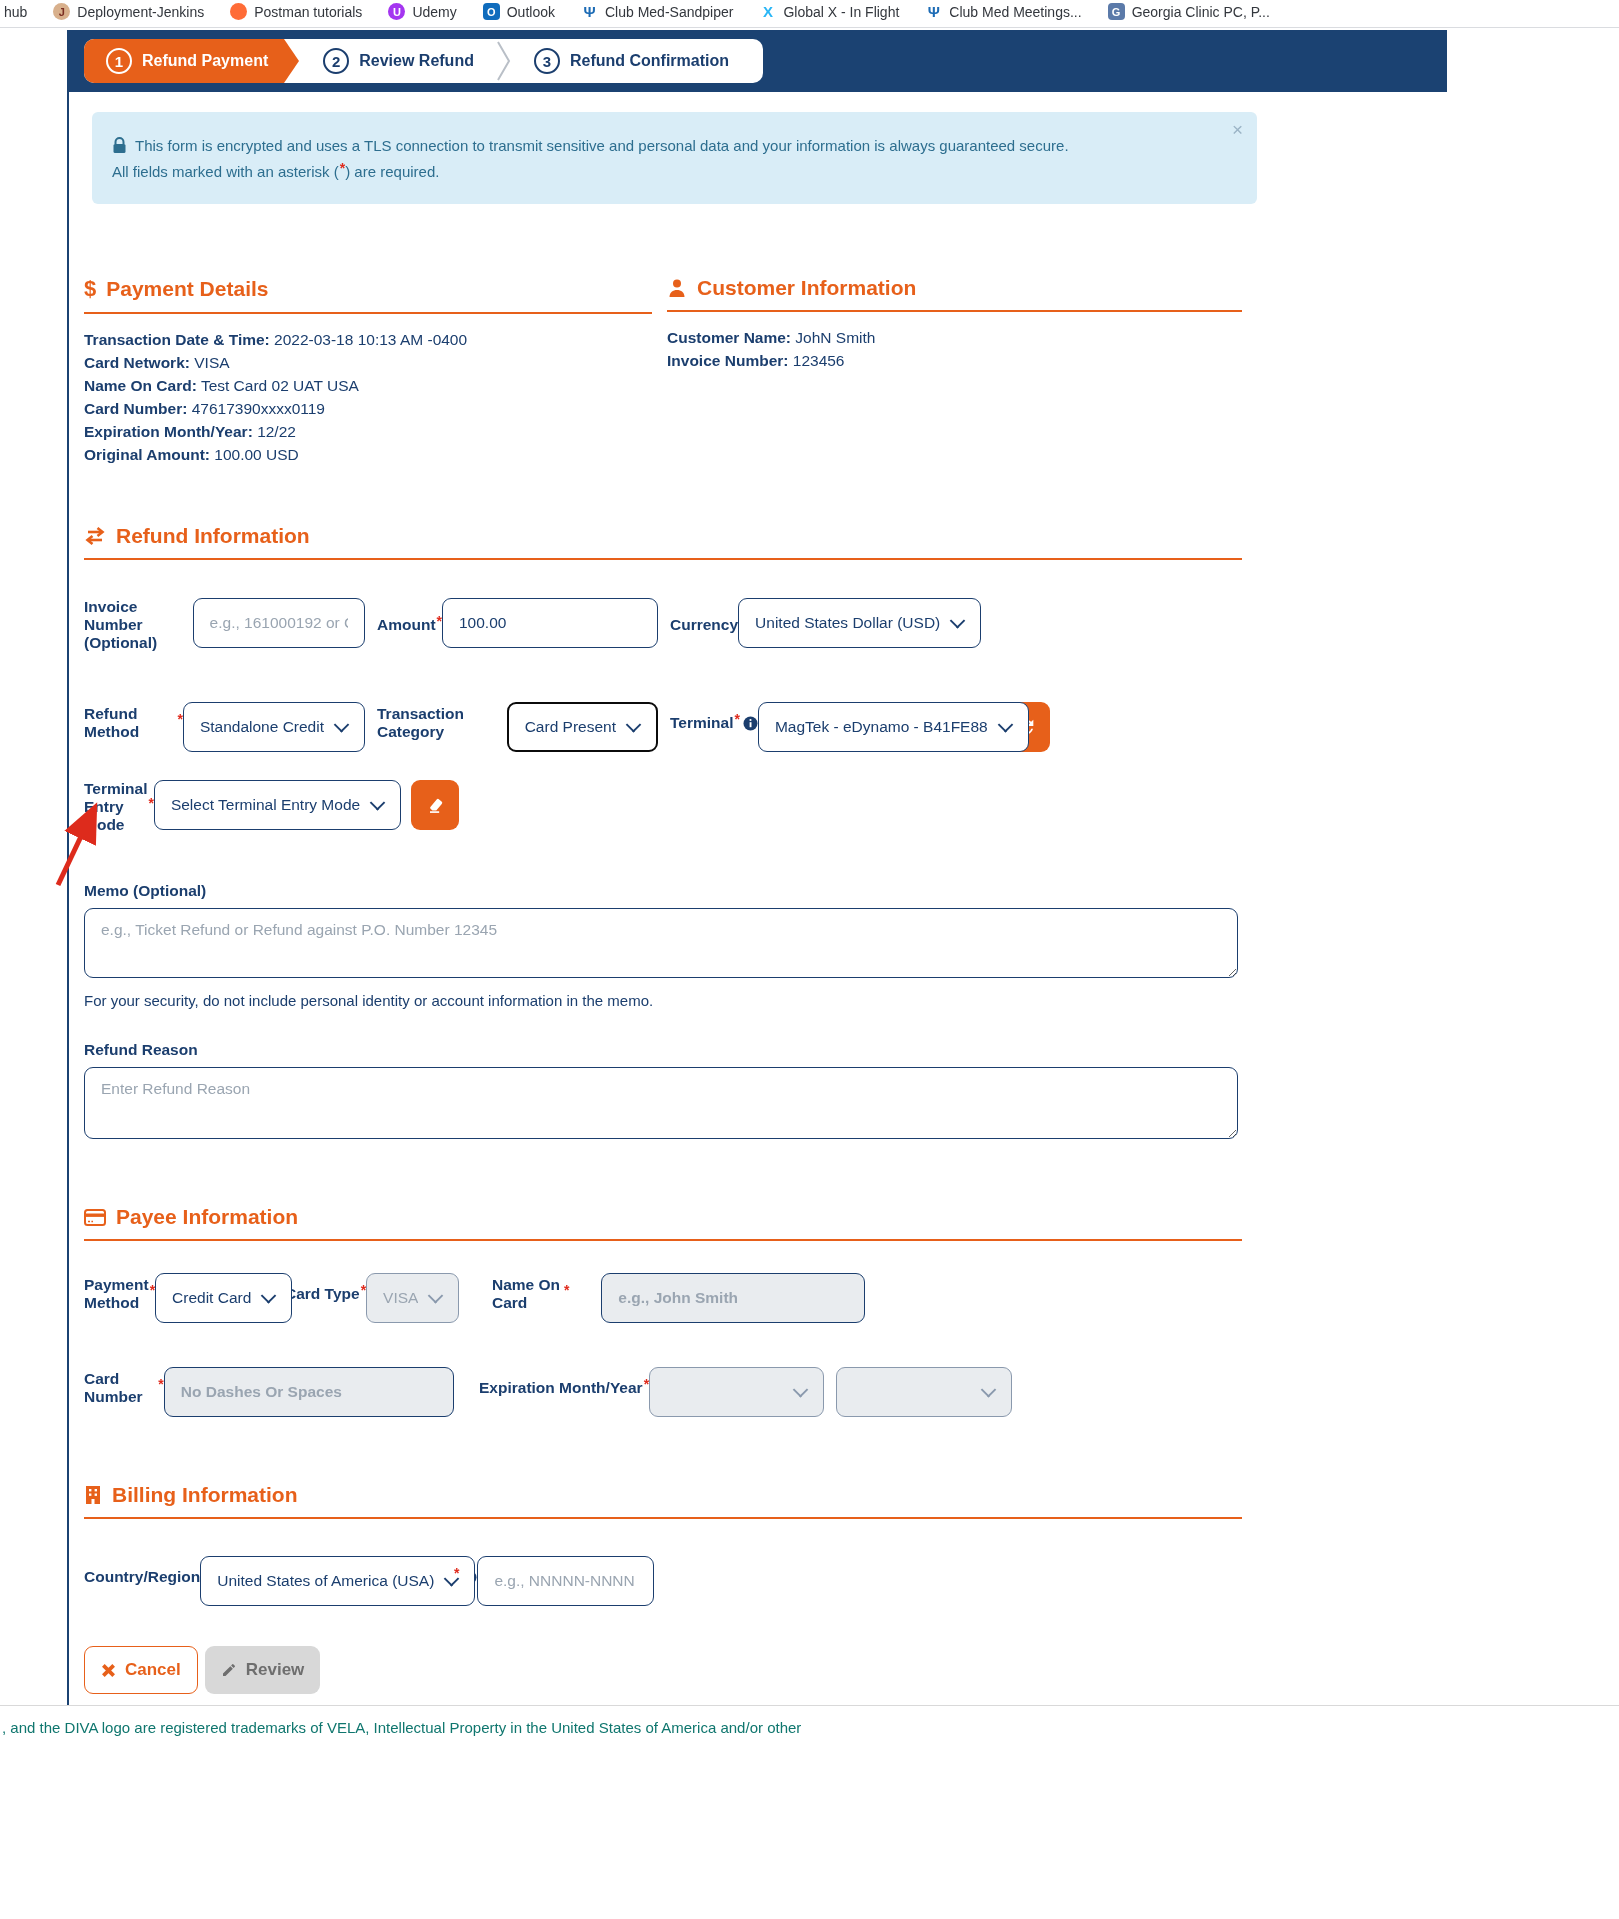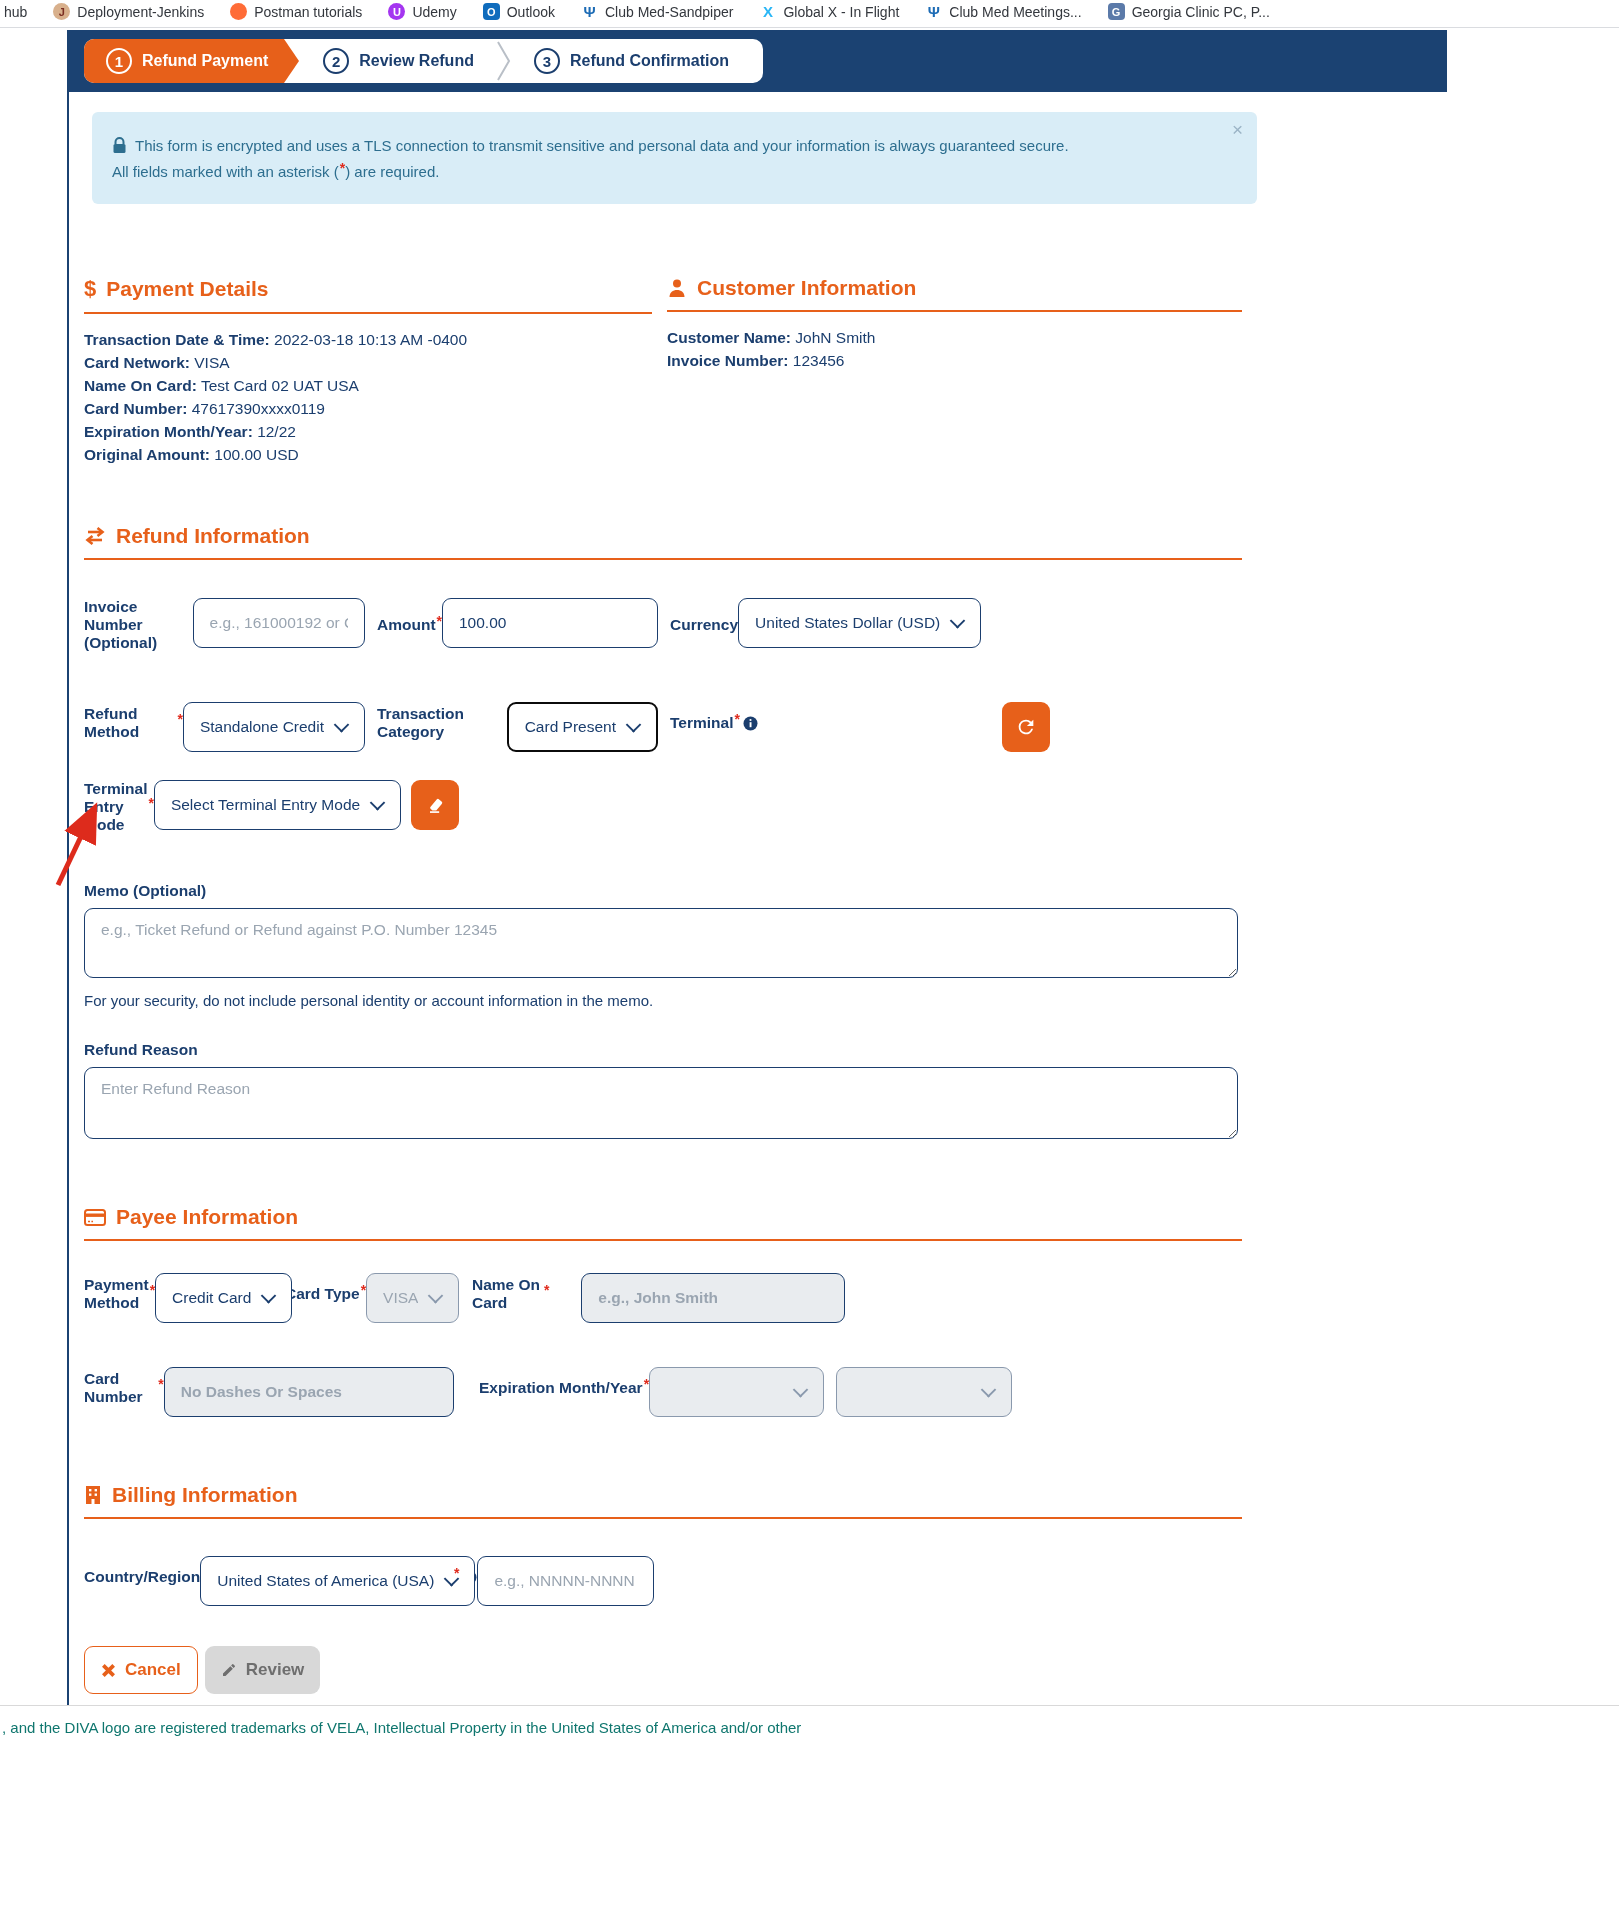--- a/index.html
+++ b/index.html
@@ -271,20 +271,23 @@
             <span>Terminal</span>
               <span class="req">*</span>
             <span class="info-ico">
               <svg width="15" height="15" viewBox="0 0 15 15">
                   <circle cx="7.5" cy="7.5" r="7" fill="#1B3E6E"></circle>
                   <rect x="6.6" y="6.2" width="1.9" height="5" fill="#fff"></rect>
                   <circle cx="7.5" cy="4" r="1.1" fill="#fff"></circle>
                 </svg>
             </span>
           </div>
+          <div class="sel" role="combobox">
+            <span>MagTek - eDynamo - B41FE88</span>
+          </div>
         </div>
         <div class="fcol" style="justify-content:flex-end;">
           <button class="sq-btn">
             <svg width="22" height="22" viewBox="0 0 24 24">
                 <path d="M17.65 6.35A7.95 7.95 0 0 0 12 4a8 8 0 1 0 7.73 10h-2.08A6 6 0 1 1 12 6c1.66 0 3.14.69 4.22 1.78L13 11h7V4z" fill="#fff"></path>
               </svg>
           </button>
         </div>
       </div>
 
@@ -346,21 +349,21 @@
         </div>
         <div class="fcol w175" style="margin-left:9px;">
           <div class="flabel">
               <span>Card Type</span>
               <span class="req">*</span>
             </div>
           <div class="sel disabled" role="combobox">
             <span>VISA</span>
           </div>
         </div>
-        <div class="fcol w373" style="margin-left:0;gap:32px;">
+        <div class="fcol w373" style="margin-left:20px;gap:32px;">
           <div class="flabel">
               <span>Name On Card</span>
               <span class="req">*</span>
             </div>
           <input class="inp" type="text" disabled="" placeholder="e.g., John Smith" style="">
         </div>
       </div>
 
       <div class="frow m44">
         <div class="fcol w370">

